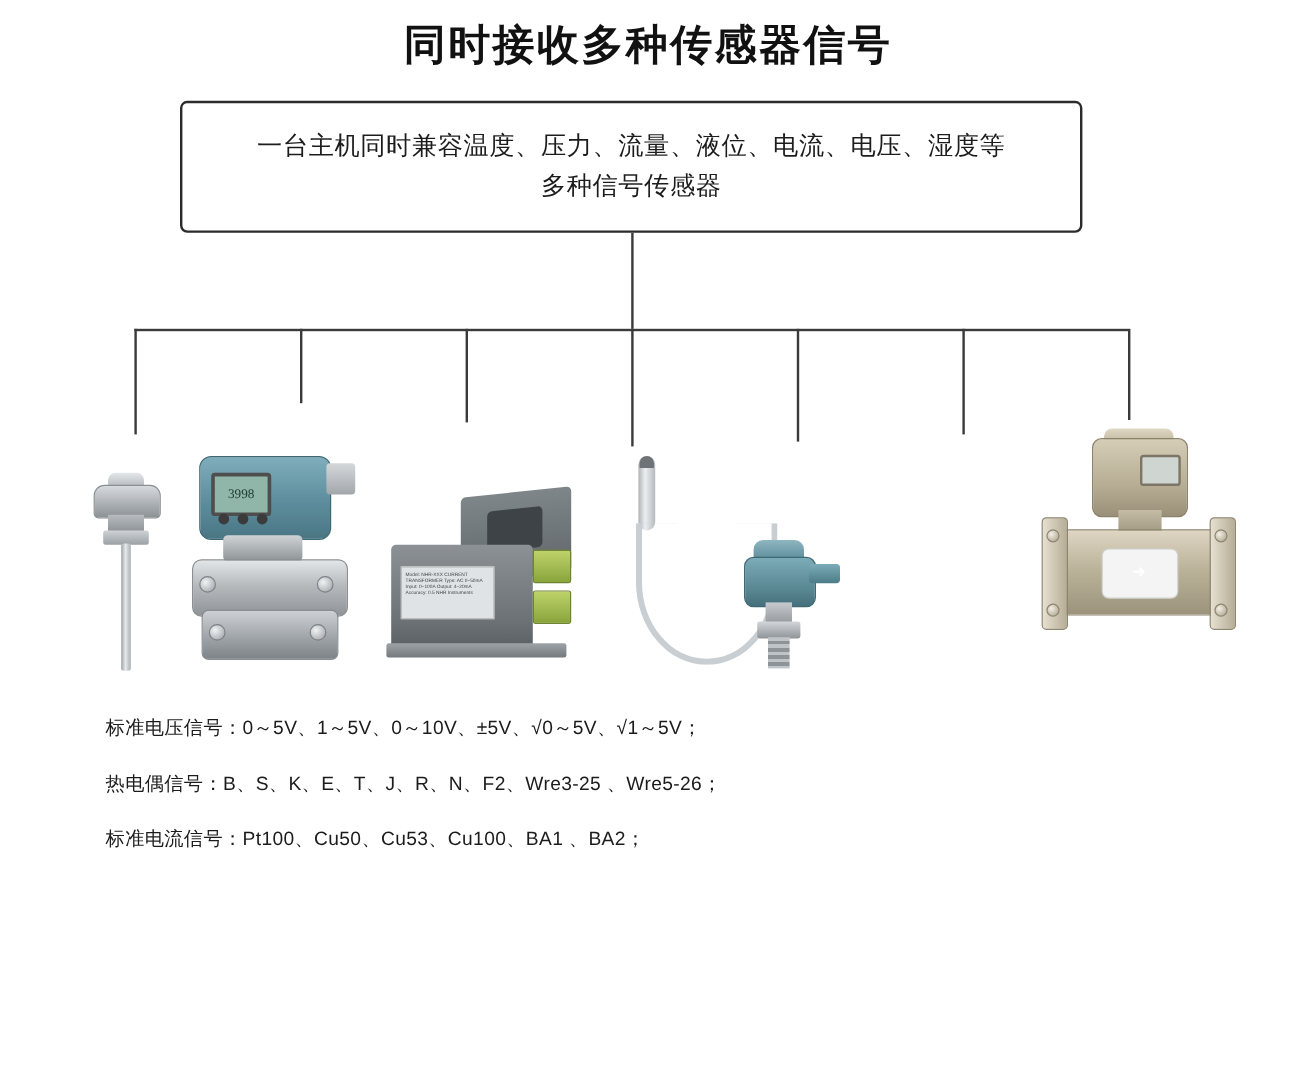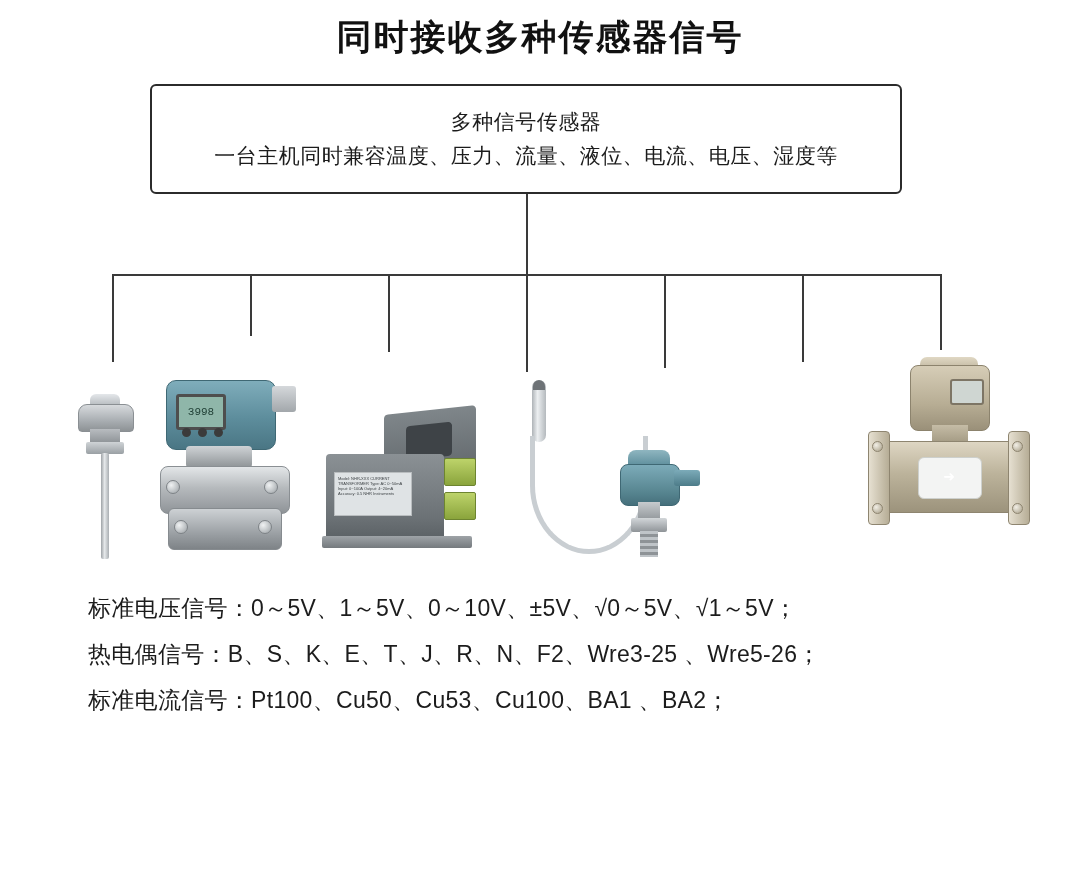--- a/index.html
+++ b/index.html
@@ -113,21 +113,21 @@
     border-radius: 10px;
     background: linear-gradient(180deg,#7fadbb 0%, #5d8d9c 55%, #4a7684 100%);
     border: 1px solid #3f6874;
   }
   #dev-press .lcd {
     position: absolute; left: 24px; top: 24px; width: 44px; height: 30px;
     background: #8fb6a9;
     border: 3px solid #4e4e4e;
     border-radius: 3px;
     color: #1d3c32;
-    font-family: Liberation Mono, monospace;
+    font-family: Liberation Serif, serif;
     font-size: 11px;
     display: flex; align-items: center; justify-content: center;
   }
   #dev-press .knob {
     position: absolute; width: 9px; height: 9px; border-radius: 50%;
     background: #3b3b3b;
   }
   #dev-press .port {
     position: absolute; left: 120px; top: 16px; width: 24px; height: 26px;
     background: linear-gradient(180deg,#d5d8db,#a2a7ab);
@@ -339,35 +339,35 @@
   }
 
   
   .spec-list {
     position: absolute;
     left: 88px;
     top: 585px;
     width: 920px;
   }
   .spec-line {
-    font-size: 23px;
+    font-size: 16px;
     line-height: 46px;
     color: #1c1c1c;
     white-space: nowrap;
     letter-spacing: 0.3px;
   }
 </style>
 </head>
 <body>
 
 <div class="page-title">同时接收多种传感器信号</div>
 
 <div class="intro-box">
+  <div class="intro-line">一台主机同时兼容温度、压力、流量、液位、电流、电压、湿度等</div>
   <div class="intro-line">多种信号传感器</div>
-  <div class="intro-line">一台主机同时兼容温度、压力、流量、液位、电流、电压、湿度等</div>
 </div>
 
 <div class="connector v-stem" style="left:526px; top:194px; height:80px;"></div>
 <div class="connector h-bus" style="left:112px; top:274px; width:828px;"></div>
 
 <div class="connector v-stem" style="left:112px; top:274px; height:88px;"></div>
 <div class="connector v-stem" style="left:250px; top:274px; height:62px;"></div>
 <div class="connector v-stem" style="left:388px; top:274px; height:78px;"></div>
 <div class="connector v-stem" style="left:526px; top:274px; height:98px;"></div>
 <div class="connector v-stem" style="left:664px; top:274px; height:94px;"></div>

